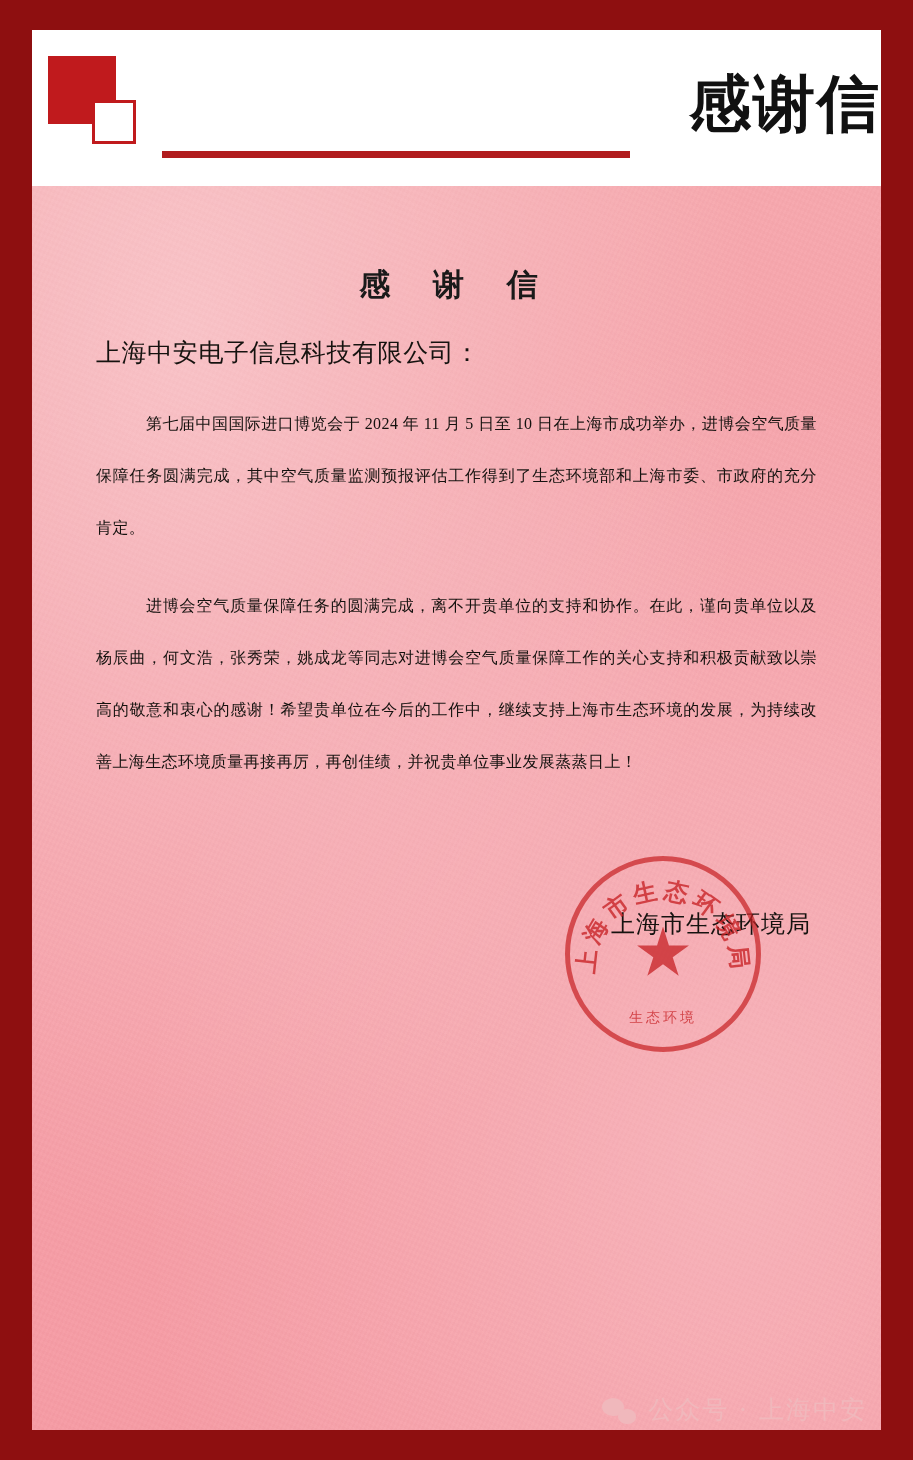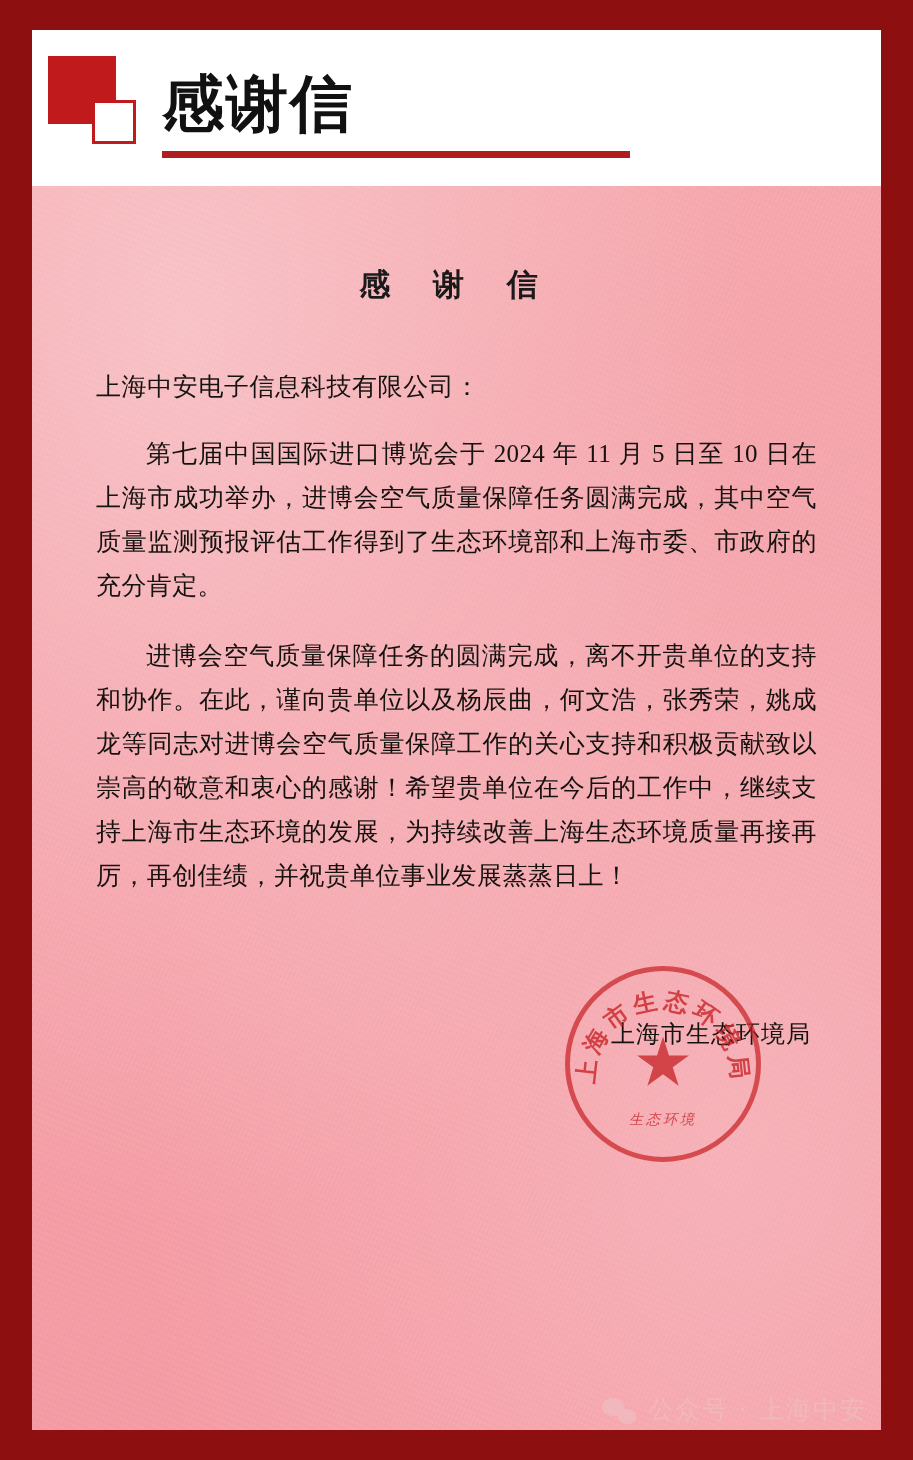--- a/index.html
+++ b/index.html
@@ -67,20 +67,21 @@
     padding-left: 10px;
   }
   .header-title {
     font-family: "DejaVu Serif", "Liberation Serif", serif;
     font-weight: 700;
     font-size: 62px;
     line-height: 1.05;
     color: #111111;
     letter-spacing: 2px;
     padding-bottom: 8px;
+    text-align: right;
   }
   .header-rule {
     position: absolute;
     left: 10px;
     bottom: 6px;
     width: 468px;
     height: 7px;
     background: #b11c1e;
   }
 
@@ -112,32 +113,32 @@
     font-family: "DejaVu Serif", "Liberation Serif", serif;
     font-weight: 700;
     font-size: 31px;
     letter-spacing: 16px;
     color: #1a1a1a;
     padding-top: 78px;
   }
 
   .salutation {
     position: relative;
-    margin-top: 62px;
+    margin-top: 28px;
     font-size: 25px;
     letter-spacing: 0.6px;
     color: #15120f;
     line-height: 1.5;
   }
 
   .para {
     position: relative;
     margin-top: 26px;
-    font-size: 25px;
-    line-height: 44px;
+    font-size: 16px;
+    line-height: 52px;
     color: #15120f;
     text-align: justify;
     text-justify: inter-character;
     text-indent: 50px;
     letter-spacing: 0.4px;
   }
 
   
   .sign-block {
     position: relative;
@@ -189,27 +190,26 @@
     fill: rgba(199, 32, 35, 0.88);
     font-family: "DejaVu Serif", "Liberation Serif", serif;
     font-size: 25px;
     font-weight: 700;
     letter-spacing: 5px;
   }
   .stamp-bottom {
     position: absolute;
     left: 0;
     right: 0;
-    bottom: 28px;
+    bottom: 20px;
     text-align: center;
     font-size: 14px;
     color: rgba(199, 32, 35, 0.85);
     letter-spacing: 3px;
     z-index: 4;
-    font-style: italic;
   }
 
   
   .footer {
     position: absolute;
     right: 46px;
     bottom: 34px;
     display: flex;
     align-items: center;
     gap: 12px;

